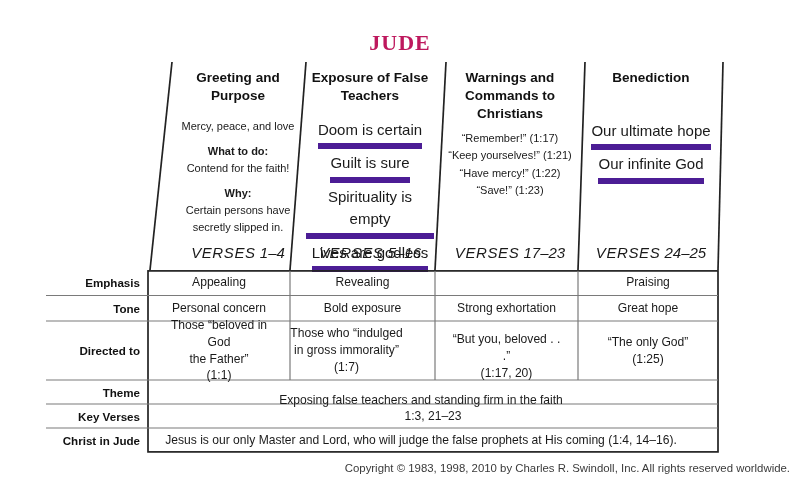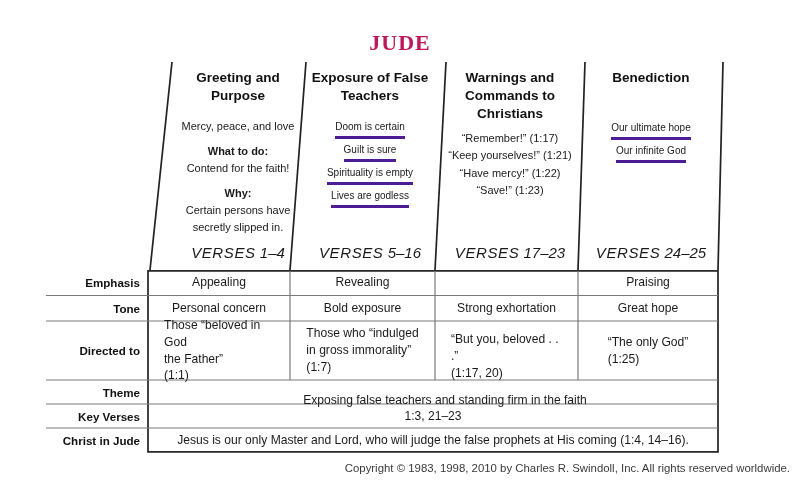--- a/index.html
+++ b/index.html
@@ -74,24 +74,24 @@
     color: #1a1a1a;
   }
   .col-body .bold { font-weight: 700; }
   .col-body .line { display: block; }
   .col-body .gap { height: 8px; }
 
   .ul-list { margin-top: 14px; }
   .ul-item {
     display: block;
     margin: 0 auto 3px auto;
-    font-size: 10px;
+    font-size: 15px;
     line-height: 1.5;
     padding-bottom: 2px;
-    border-bottom: 3px solid #4c1d95;
+    border-bottom: 6px solid #4c1d95;
     width: fit-content;
   }
 
   .verses {
     position: absolute;
     left: 0;
     right: 0;
     bottom: 7px;
     font-size: 15px;
     font-style: italic;
@@ -122,20 +122,21 @@
     color: #111;
     padding-right: 8px;
     box-sizing: border-box;
     display: flex;
     align-items: center;
     justify-content: flex-end;
     width: 200px;
   }
   .cell {
     position: absolute;
+    text-align: center;
     font-size: 12.1px;
     line-height: 1.38;
     color: #1a1a1a;
     display: flex;
     align-items: center;
     justify-content: center;
     box-sizing: border-box;
     padding: 0 16px;
   }
 
@@ -266,24 +267,24 @@
     <div class="cell" style="left:148px; top:0px;  width:142px; height:25px;">Appealing</div>
     <div class="cell" style="left:290px; top:0px;  width:145px; height:25px;">Revealing</div>
     <div class="cell" style="left:578px; top:0px;  width:140px; height:25px;">Praising</div>
 
     <div class="cell" style="left:148px; top:25px; width:142px; height:26px;">Personal concern</div>
     <div class="cell" style="left:290px; top:25px; width:145px; height:26px;">Bold exposure</div>
     <div class="cell" style="left:435px; top:25px; width:143px; height:26px;">Strong exhortation</div>
     <div class="cell" style="left:578px; top:25px; width:140px; height:26px;">Great hope</div>
 
     <div class="cell multiline" style="left:148px; top:51px; width:142px; height:59px;">Those “beloved in God<br>the Father”<br>(1:1)</div>
-    <div class="cell multiline" style="left:290px; top:51px; width:145px; height:59px;">Those who “indulged<br>in gross immorality”<br>(1:7)</div>
+    <div class="cell multiline" style="left:274px; top:51px; width:145px; height:59px;">Those who “indulged<br>in gross immorality”<br>(1:7)</div>
     <div class="cell multiline" style="left:435px; top:51px; width:143px; height:71px;">“But you, beloved . . .”<br>(1:17, 20)</div>
     <div class="cell multiline" style="left:578px; top:51px; width:140px; height:59px;">“The only God”<br>(1:25)</div>
 
-    <div class="cell" style="left:160px; top:110px; width:570px; height:40px;border-radius:11px;">Exposing false teachers and standing firm in the faith</div>
+    <div class="cell" style="left:136px; top:110px; width:570px; height:40px;border-radius:11px;">Exposing false teachers and standing firm in the faith</div>
     <div class="cell" style="left:148px; top:134px; width:570px; height:24px;">1:3, 21–23</div>
-    <div class="cell" style="left:160px; top:158px; width:546px; height:24px;">Jesus is our only Master and Lord, who will judge the false prophets at His coming (1:4, 14–16).</div>
+    <div class="cell" style="left:148px; top:158px; width:546px; height:24px;">Jesus is our only Master and Lord, who will judge the false prophets at His coming (1:4, 14–16).</div>
   </div>
 
   <div class="copyright">Copyright © 1983, 1998, 2010 by Charles R. Swindoll, Inc. All rights reserved worldwide.</div>
 
 </div>
 
 </body></html>

